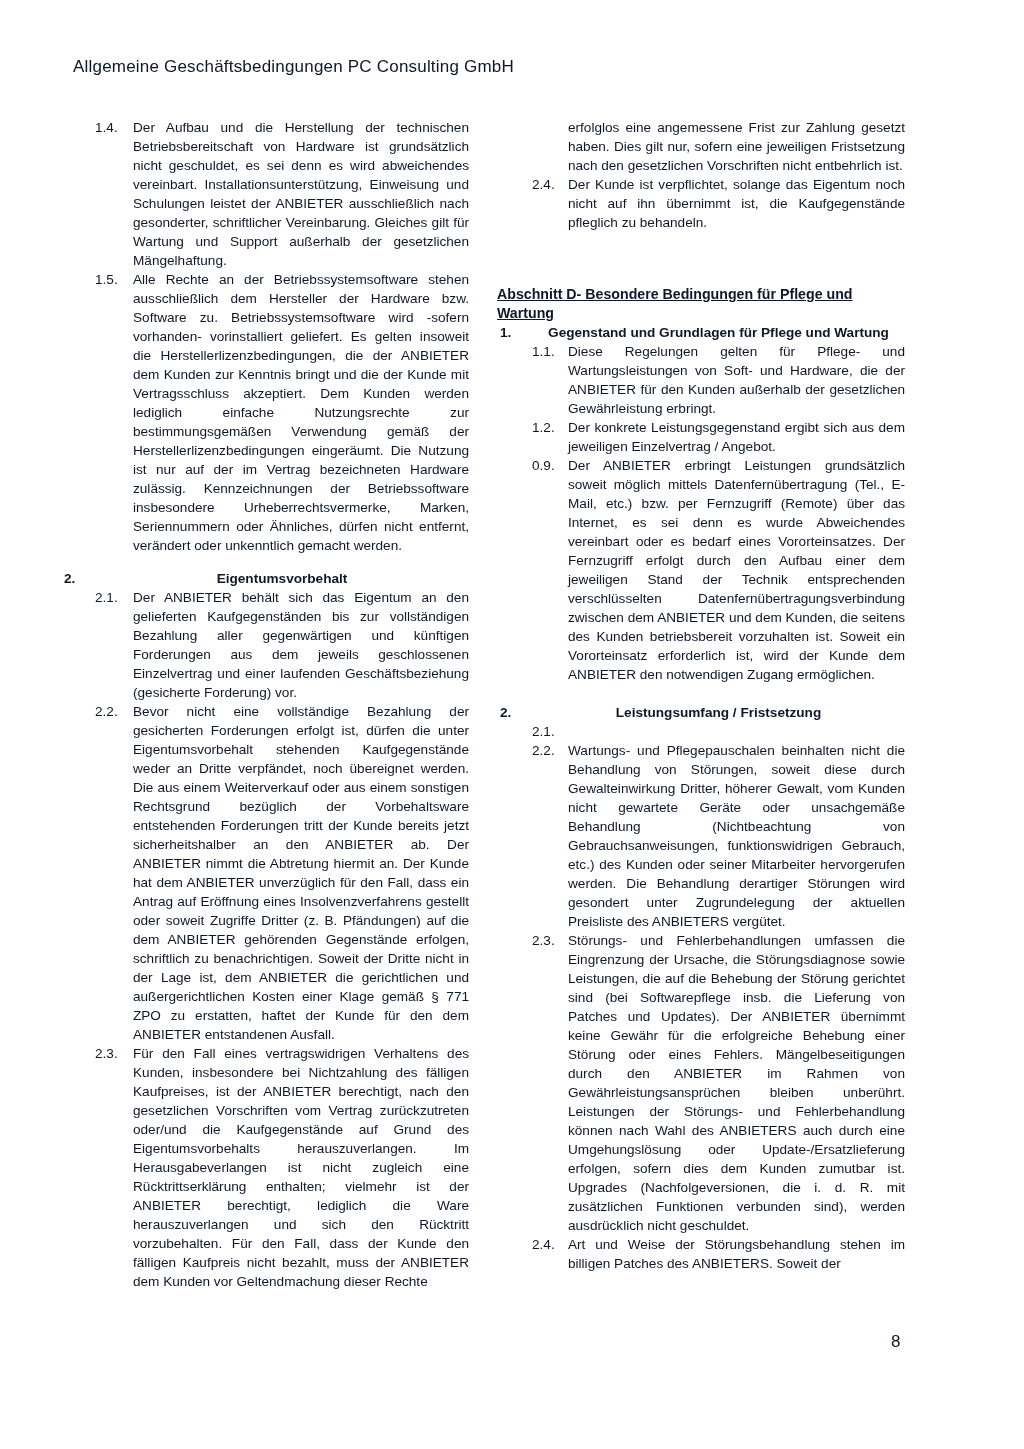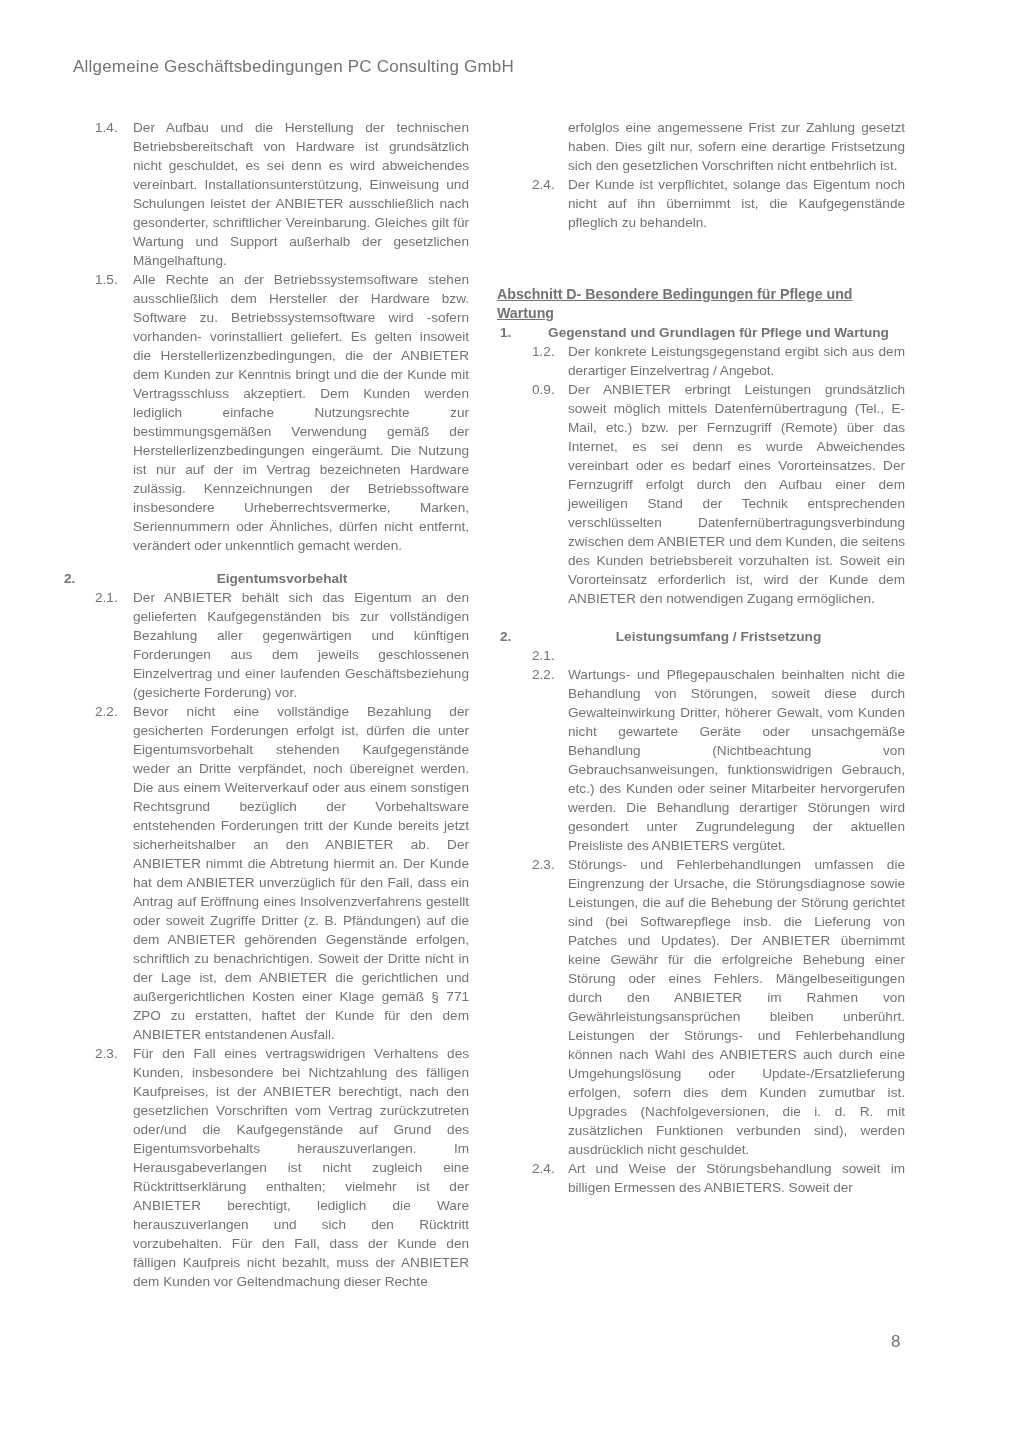--- a/index.html
+++ b/index.html
@@ -2,21 +2,21 @@
 <html><head>
 <meta charset="utf-8">
 <style>
   html, body { margin: 0; padding: 0; background: #e8e8e8; }
   .page {
     position: relative;
     width: 1024px;
     height: 1449px;
     background: #ffffff;
     font-family: "Liberation Sans", sans-serif;
-    color: #737373;
+    color: #0f172a;
     overflow: hidden;
   }
   .doc-header {
     position: absolute;
     left: 73px;
     top: 57px;
     font-size: 17px;
     letter-spacing: 0.2px;
     white-space: nowrap;
   }
@@ -95,39 +95,43 @@
     <div class="clause">
       <div class="num">2.3.</div>
       <div class="body">Für den Fall eines vertragswidrigen Verhaltens des Kunden, insbesondere bei Nichtzahlung des fälligen Kaufpreises, ist der ANBIETER berechtigt, nach den gesetzlichen Vorschriften vom Vertrag zurückzutreten oder/und die Kaufgegenstände auf Grund des Eigentumsvorbehalts herauszuverlangen. Im Herausgabeverlangen ist nicht zugleich eine Rücktrittserklärung enthalten; vielmehr ist der ANBIETER berechtigt, lediglich die Ware herauszuverlangen und sich den Rücktritt vorzubehalten. Für den Fall, dass der Kunde den fälligen Kaufpreis nicht bezahlt, muss der ANBIETER dem Kunden vor Geltendmachung dieser Rechte</div>
     </div>
 
   </div>
 
   <div class="col col-right">
 
     <div class="clause cont">
-      <div class="body">erfolglos eine angemessene Frist zur Zahlung gesetzt haben. Dies gilt nur, sofern eine derartige Fristsetzung sich den gesetzlichen Vorschriften nicht entbehrlich ist.</div>
+      <div class="body">erfolglos eine angemessene Frist zur Zahlung gesetzt haben. Dies gilt nur, sofern eine jeweiligen Fristsetzung nach den gesetzlichen Vorschriften nicht entbehrlich ist.</div>
     </div>
 
     <div class="clause">
       <div class="num">2.4.</div>
       <div class="body">Der Kunde ist verpflichtet, solange das Eigentum noch nicht auf ihn übernimmt ist, die Kaufgegenstände pfleglich zu behandeln.</div>
     </div>
 
     <div class="abschnitt-heading">Abschnitt D- Besondere Bedingungen für Pflege und Wartung</div>
 
     <div class="section-row">
       <div class="num">1.</div>
       <div class="title">Gegenstand und Grundlagen für Pflege und Wartung</div>
     </div>
 
+    <div class="clause">
+      <div class="num">1.1.</div>
+      <div class="body">Diese Regelungen gelten für Pflege- und Wartungsleistungen von Soft- und Hardware, die der ANBIETER für den Kunden außerhalb der gesetzlichen Gewährleistung erbringt.</div>
+    </div>
 
     <div class="clause">
       <div class="num">1.2.</div>
-      <div class="body">Der konkrete Leistungsgegenstand ergibt sich aus dem derartiger Einzelvertrag / Angebot.</div>
+      <div class="body">Der konkrete Leistungsgegenstand ergibt sich aus dem jeweiligen Einzelvertrag / Angebot.</div>
     </div>
 
     <div class="clause">
       <div class="num">0.9.</div>
       <div class="body">Der ANBIETER erbringt Leistungen grundsätzlich soweit möglich mittels Datenfernübertragung (Tel., E-Mail, etc.) bzw. per Fernzugriff (Remote) über das Internet, es sei denn es wurde Abweichendes vereinbart oder es bedarf eines Vororteinsatzes. Der Fernzugriff erfolgt durch den Aufbau einer dem jeweiligen Stand der Technik entsprechenden verschlüsselten Datenfernübertragungsverbindung zwischen dem ANBIETER und dem Kunden, die seitens des Kunden betriebsbereit vorzuhalten ist. Soweit ein Vororteinsatz erforderlich ist, wird der Kunde dem ANBIETER den notwendigen Zugang ermöglichen.</div>
     </div>
 
     <div class="section-row gap-md">
       <div class="num">2.</div>
       <div class="title">Leistungsumfang / Fristsetzung</div>
@@ -142,20 +146,20 @@
       <div class="body">Wartungs- und Pflegepauschalen beinhalten nicht die Behandlung von Störungen, soweit diese durch Gewalteinwirkung Dritter, höherer Gewalt, vom Kunden nicht gewartete Geräte oder unsachgemäße Behandlung (Nichtbeachtung von Gebrauchsanweisungen, funktionswidrigen Gebrauch, etc.) des Kunden oder seiner Mitarbeiter hervorgerufen werden. Die Behandlung derartiger Störungen wird gesondert unter Zugrundelegung der aktuellen Preisliste des ANBIETERS vergütet.</div>
     </div>
 
     <div class="clause">
       <div class="num">2.3.</div>
       <div class="body">Störungs- und Fehlerbehandlungen umfassen die Eingrenzung der Ursache, die Störungsdiagnose sowie Leistungen, die auf die Behebung der Störung gerichtet sind (bei Softwarepflege insb. die Lieferung von Patches und Updates). Der ANBIETER übernimmt keine Gewähr für die erfolgreiche Behebung einer Störung oder eines Fehlers. Mängelbeseitigungen durch den ANBIETER im Rahmen von Gewährleistungsansprüchen bleiben unberührt. Leistungen der Störungs- und Fehlerbehandlung können nach Wahl des ANBIETERS auch durch eine Umgehungslösung oder Update-/Ersatzlieferung erfolgen, sofern dies dem Kunden zumutbar ist. Upgrades (Nachfolgeversionen, die i. d. R. mit zusätzlichen Funktionen verbunden sind), werden ausdrücklich nicht geschuldet.</div>
     </div>
 
     <div class="clause">
       <div class="num">2.4.</div>
-      <div class="body">Art und Weise der Störungsbehandlung soweit im billigen Ermessen des ANBIETERS. Soweit der</div>
+      <div class="body">Art und Weise der Störungsbehandlung stehen im billigen Patches des ANBIETERS. Soweit der</div>
     </div>
 
   </div>
 
   <div class="page-number">8</div>
 
 </div>
 
 </body></html>

